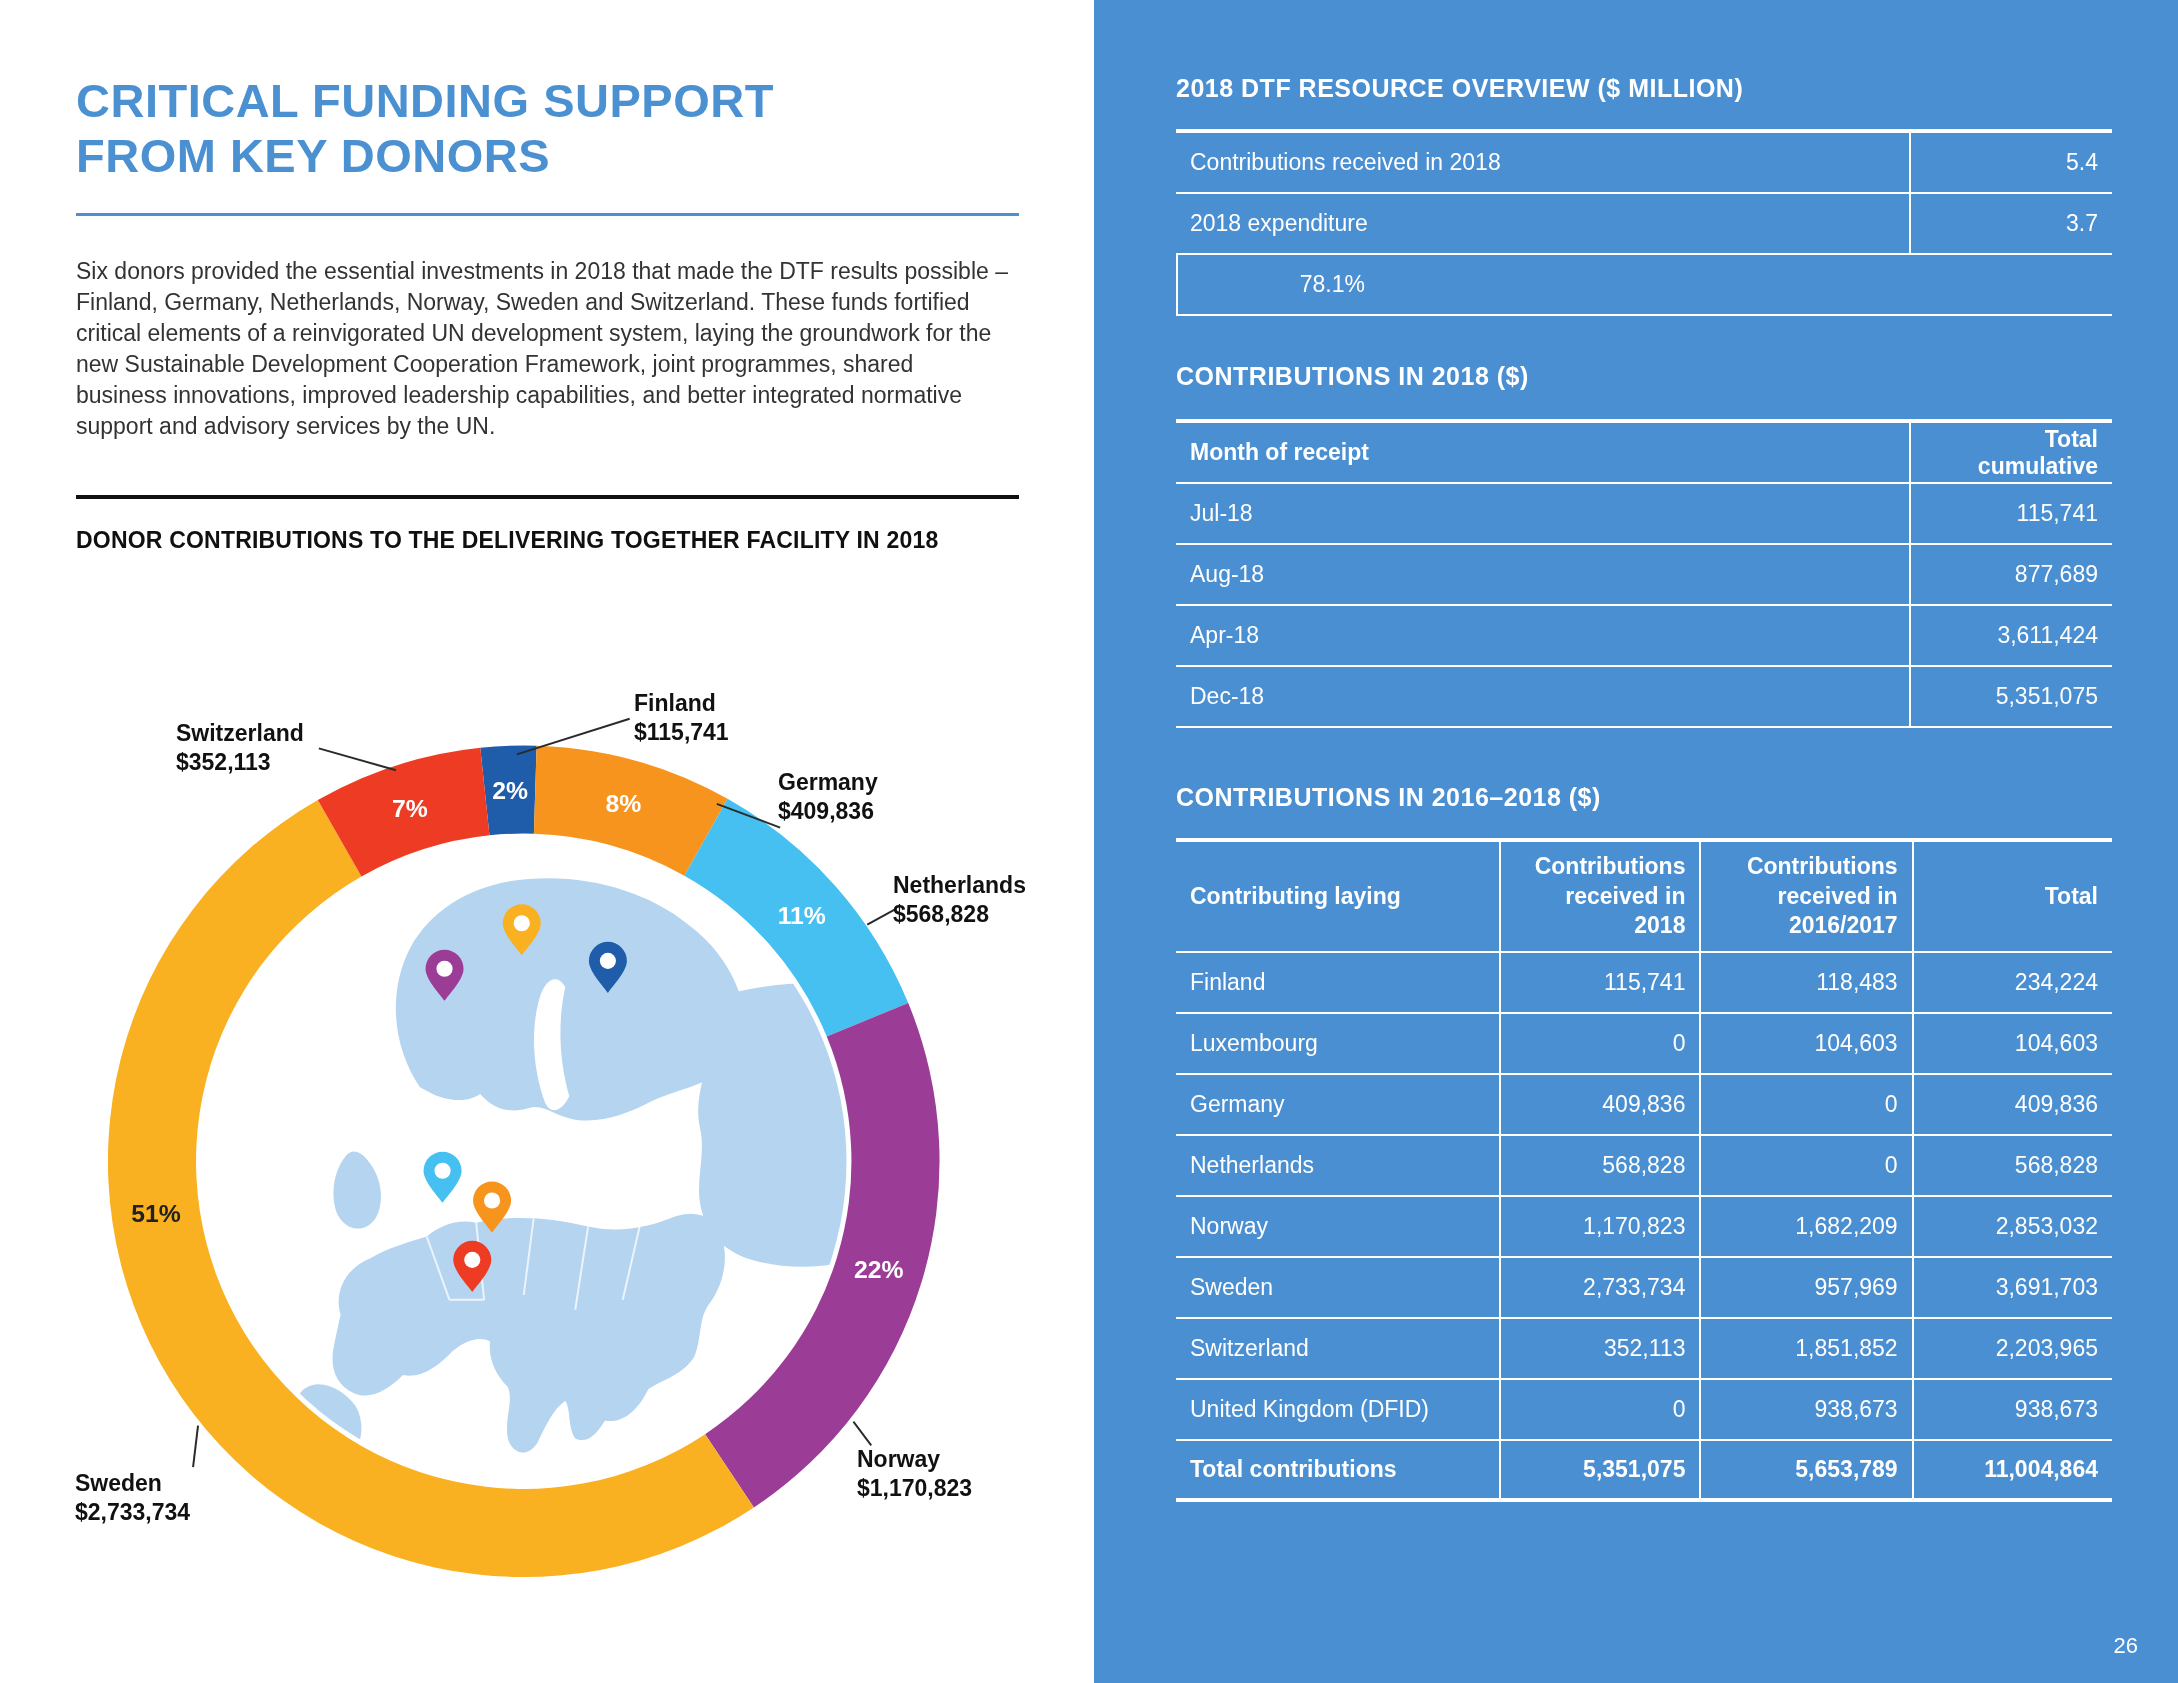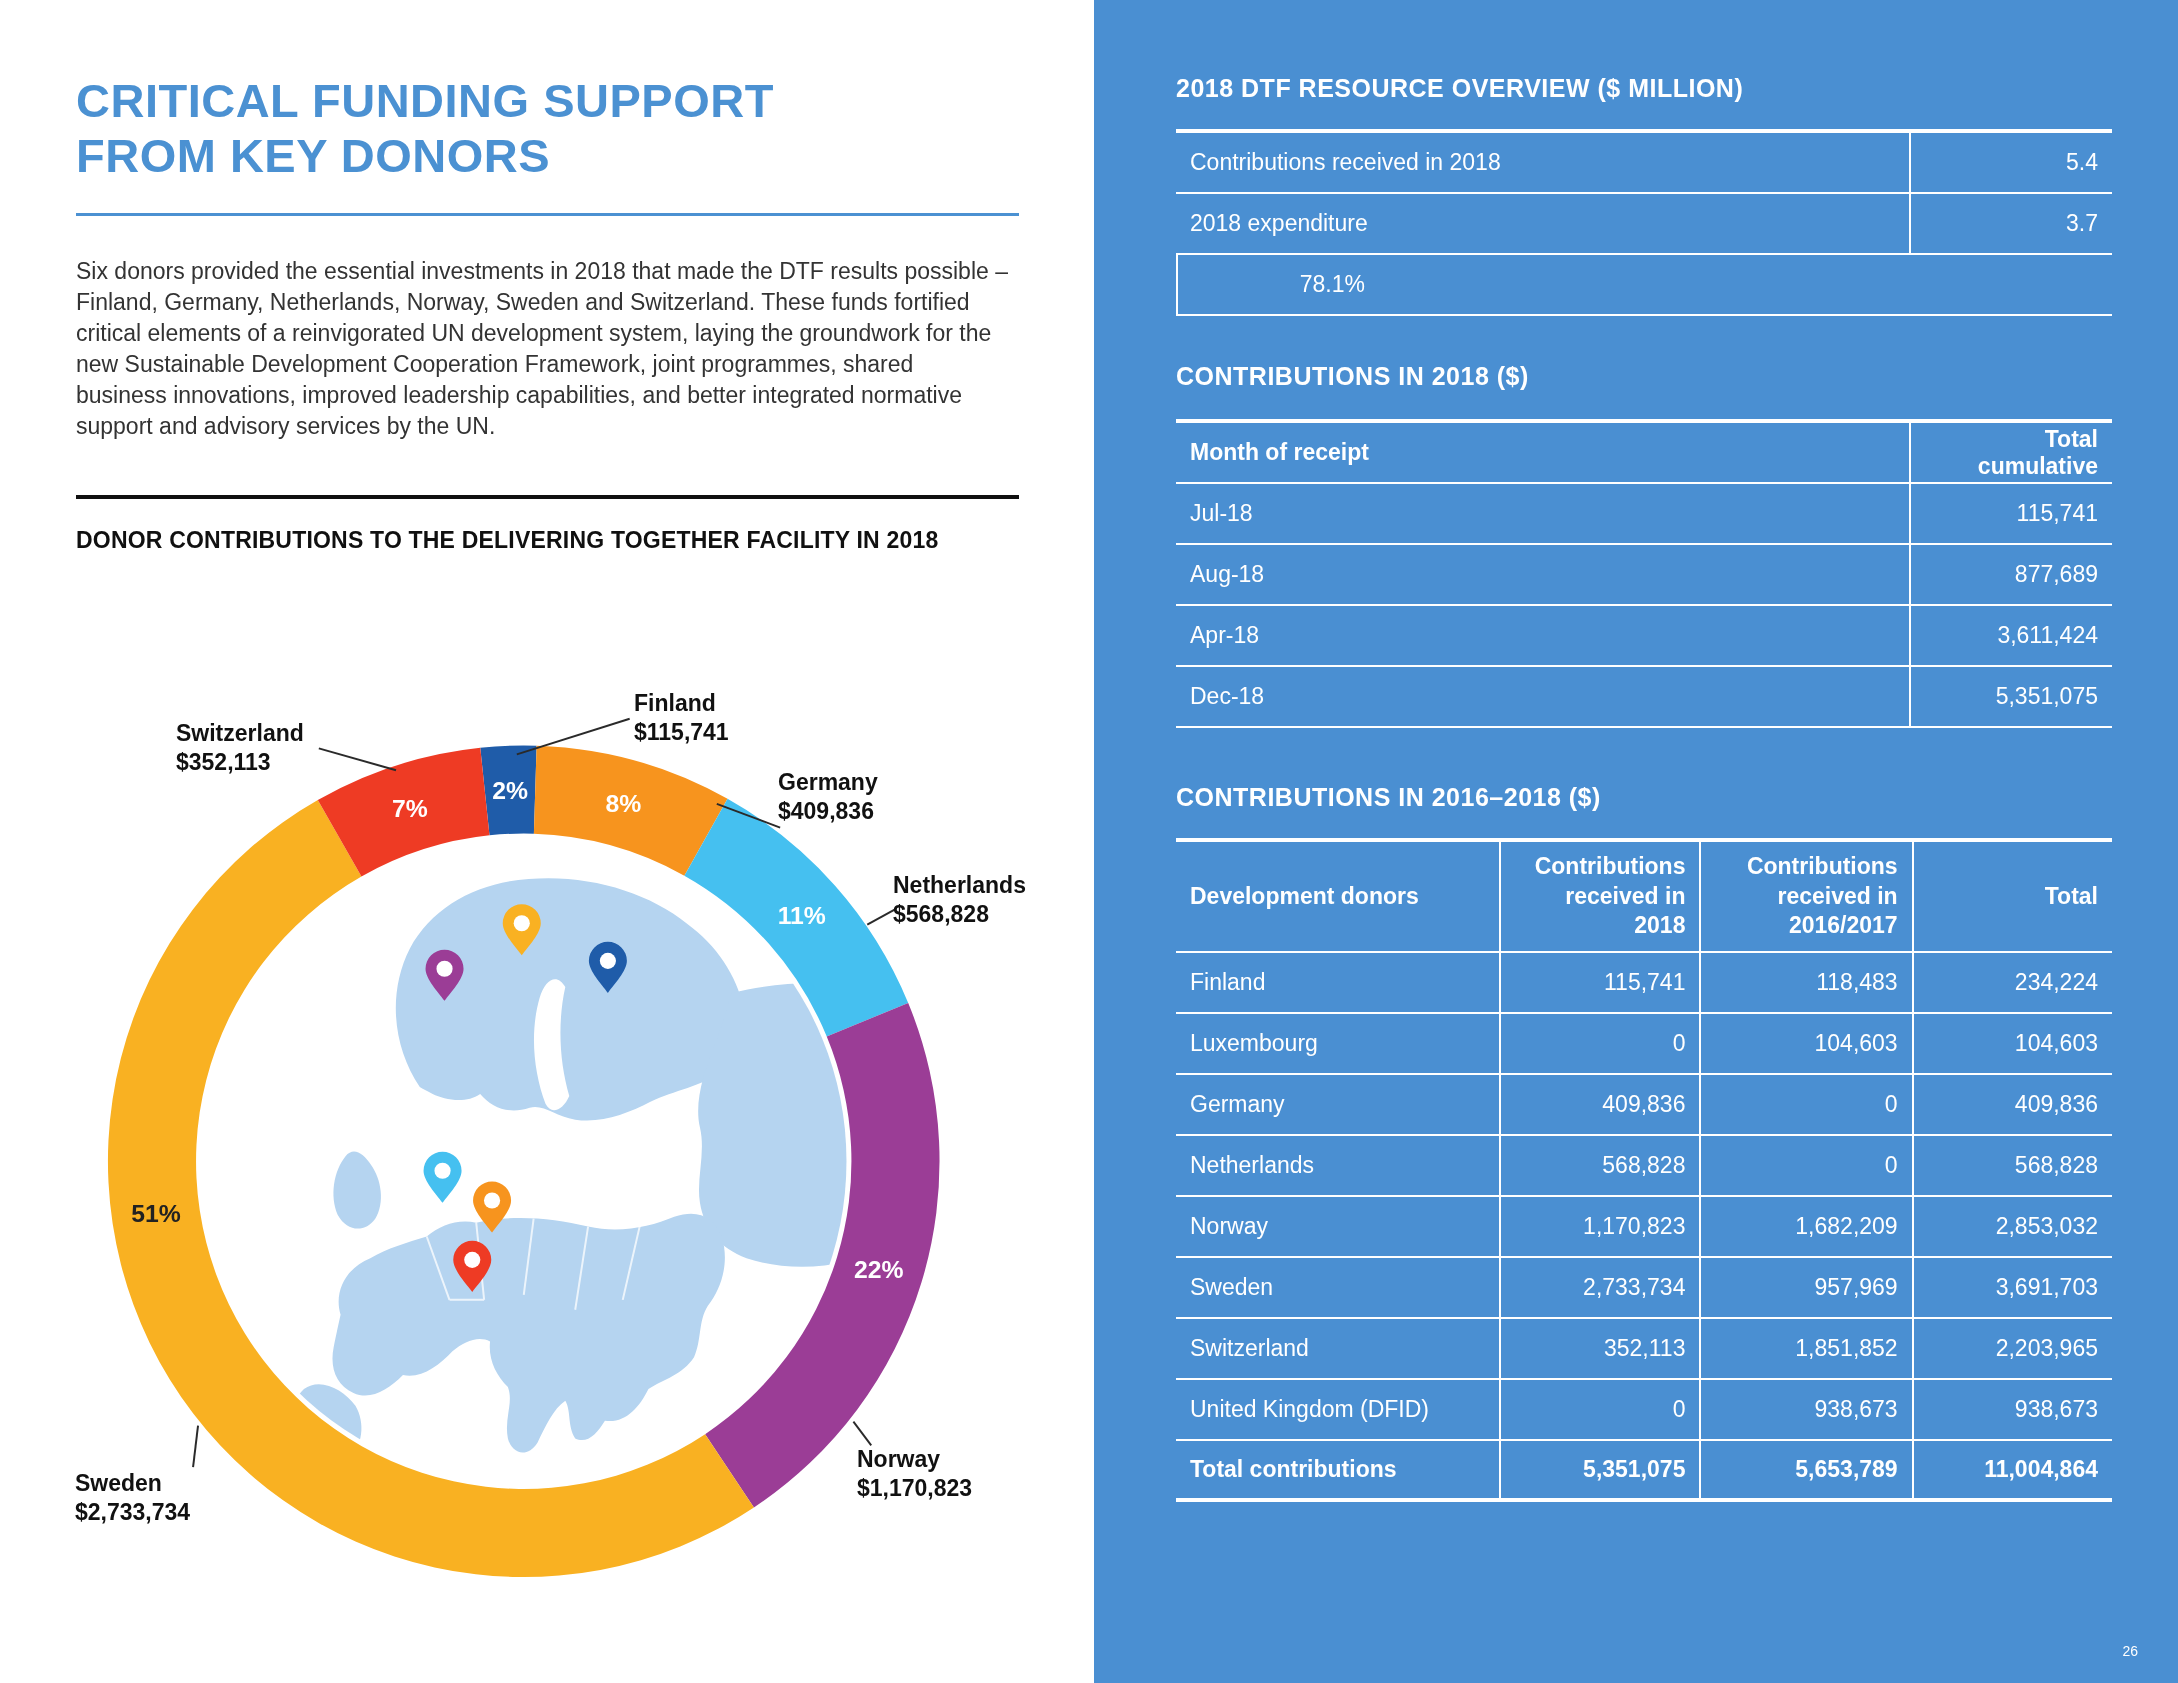--- a/index.html
+++ b/index.html
@@ -39,21 +39,21 @@
   .bold { font-weight:bold; }
   .mt2 { margin-top:46px; }
   .mt3 { margin-top:55px; }
   .tbl3 .hdr { min-height:111px; }
   .c0 { width:326px; }
   .c1 { width:202px; border-left:2px solid #fff; justify-content:flex-end; text-align:right; }
   .c2 { width:214px; border-left:2px solid #fff; justify-content:flex-end; text-align:right; }
   .c3 { width:202px; border-left:2px solid #fff; justify-content:flex-end; text-align:right; }
   .hdr .c1, .hdr .c2, .hdr .c3 { line-height:1.3; }
   .total-row { font-weight:bold; border-bottom:4px solid #fff; }
-  .page-num { position:absolute; right:40px; bottom:24px; color:#fff; font-size:14px; }
+  .page-num { position:absolute; right:40px; bottom:24px; color:#fff; font-size:22px; }
 </style>
 </head>
 <body>
 
 <div class="left-col">
   <div class="left-inner">
     <h1 class="page-title">
       <span>CRITICAL FUNDING SUPPORT</span><br>
       <span>FROM KEY DONORS</span>
     </h1>
@@ -203,21 +203,21 @@
       </div>
       <div class="t-row">
         <div class="cell cell-label">Dec-18</div>
         <div class="cell cell-val">5,351,075</div>
       </div>
     </div>
 
     <div class="rt-title mt3">CONTRIBUTIONS IN 2016–2018 ($)</div>
     <div class="tbl tbl3">
       <div class="t-row hdr">
-        <div class="cell c0 bold">Development donors</div>
+        <div class="cell c0 bold">Contributing laying</div>
         <div class="cell c1 bold">Contributions received in 2018</div>
         <div class="cell c2 bold">Contributions received in 2016/2017</div>
         <div class="cell c3 bold">Total</div>
       </div>
       <div class="t-row">
         <div class="cell c0">Finland</div>
         <div class="cell c1">115,741</div>
         <div class="cell c2">118,483</div>
         <div class="cell c3">234,224</div>
       </div>

